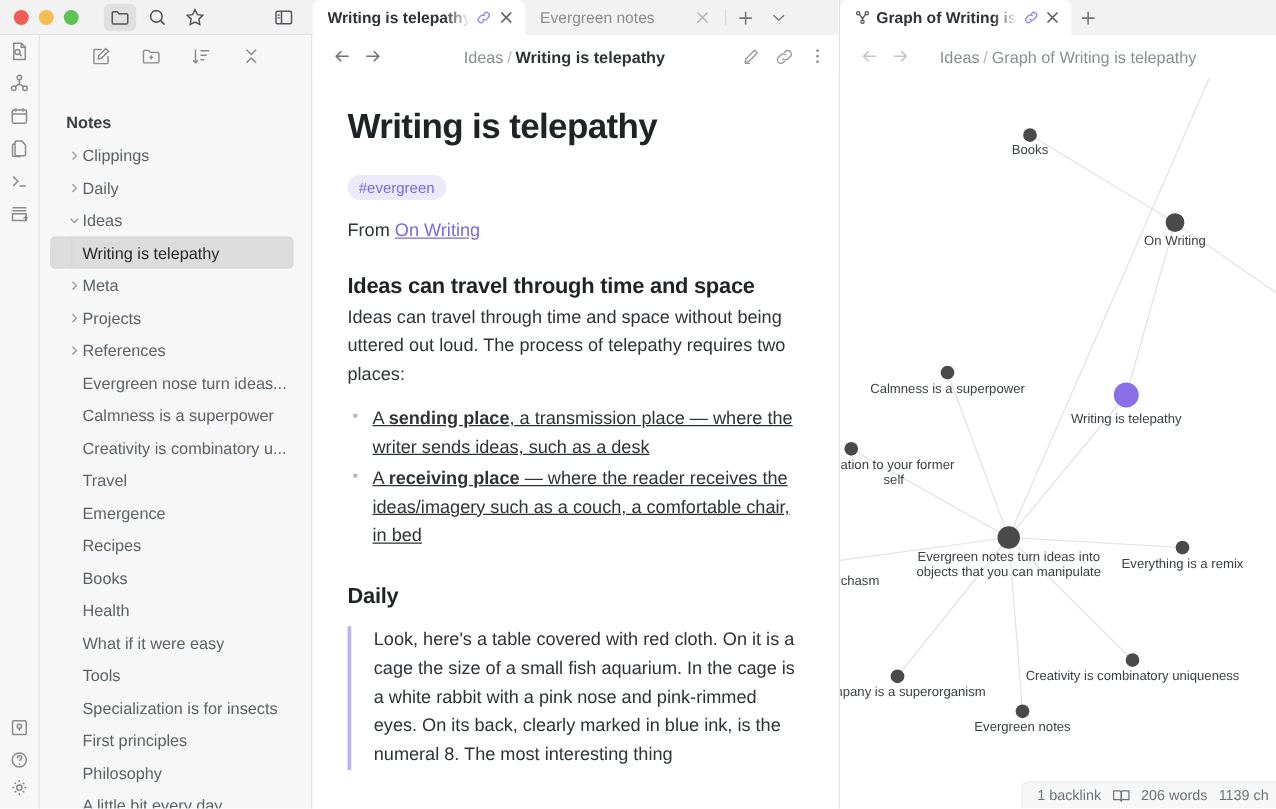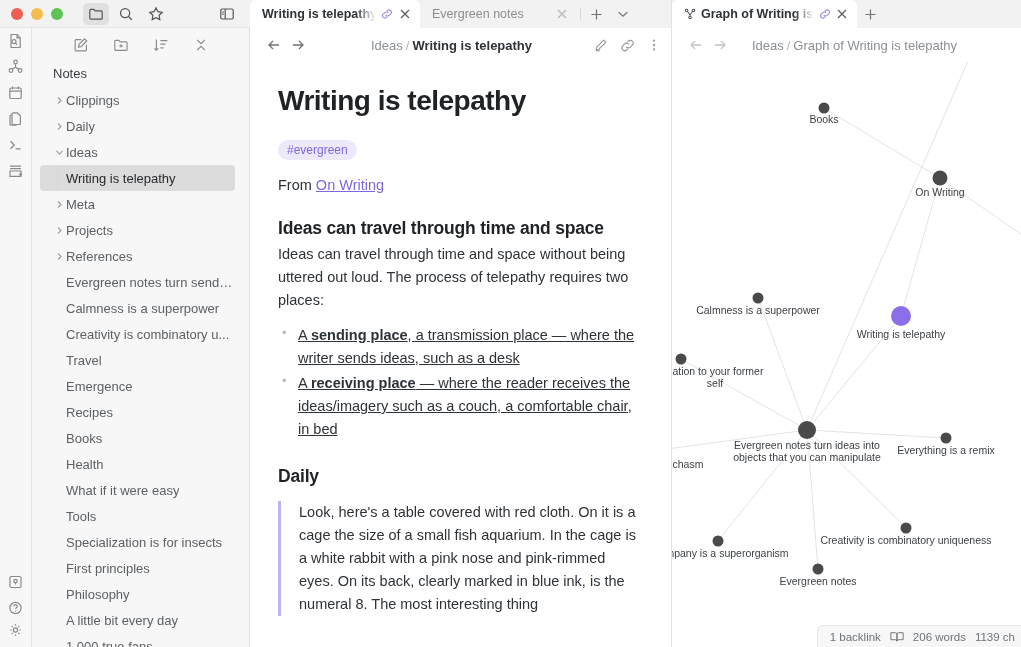--- a/index.html
+++ b/index.html
@@ -46,22 +46,23 @@
     background: #f7f7f7;
   }
   .sidebar-tools {
     height: 34px; flex: 0 0 34px;
     display: flex; align-items: center; justify-content: center;
     gap: 22px;
     color: #8b8b8b;
   }
   .tool-btn { cursor: pointer; display: flex; align-items: center; justify-content: center; width: 18px; height: 18px; }
   .nav-header {
-    font-size: 13px; font-weight: normal; color: #3a3f44;
+    font-size: 13px; font-weight: bold; color: #3a3f44;
     padding: 4px 0 6px 21px;
+    margin-top: 24px;
   }
   .tree { padding: 0 8px 0 0; overflow: hidden; }
   .tree-row {
     display: flex; align-items: center;
     height: 26px;
     padding-left: 12px;
     font-size: 13px;
     color: #5c6166;
     cursor: pointer;
     border-radius: 4px;
@@ -403,21 +404,21 @@
         </div>
         <div class="tree-row folder">
           <span class="chev">
             <svg width="9" height="9" viewBox="0 0 10 10" fill="none" stroke="currentColor" stroke-width="1.25">
               <path d="M3.3 1.6L6.7 5 3.3 8.4"></path>
             </svg>
           </span>
           <span class="tree-label">References</span>
         </div>
         <div class="tree-row file">
-          <span class="tree-label">Evergreen notes turn sends...</span>
+          <span class="tree-label">Evergreen nose turn ideas...</span>
         </div>
         <div class="tree-row file">
           <span class="tree-label">Calmness is a superpower</span>
         </div>
         <div class="tree-row file">
           <span class="tree-label">Creativity is combinatory u...</span>
         </div>
         <div class="tree-row file">
           <span class="tree-label">Travel</span>
         </div>

